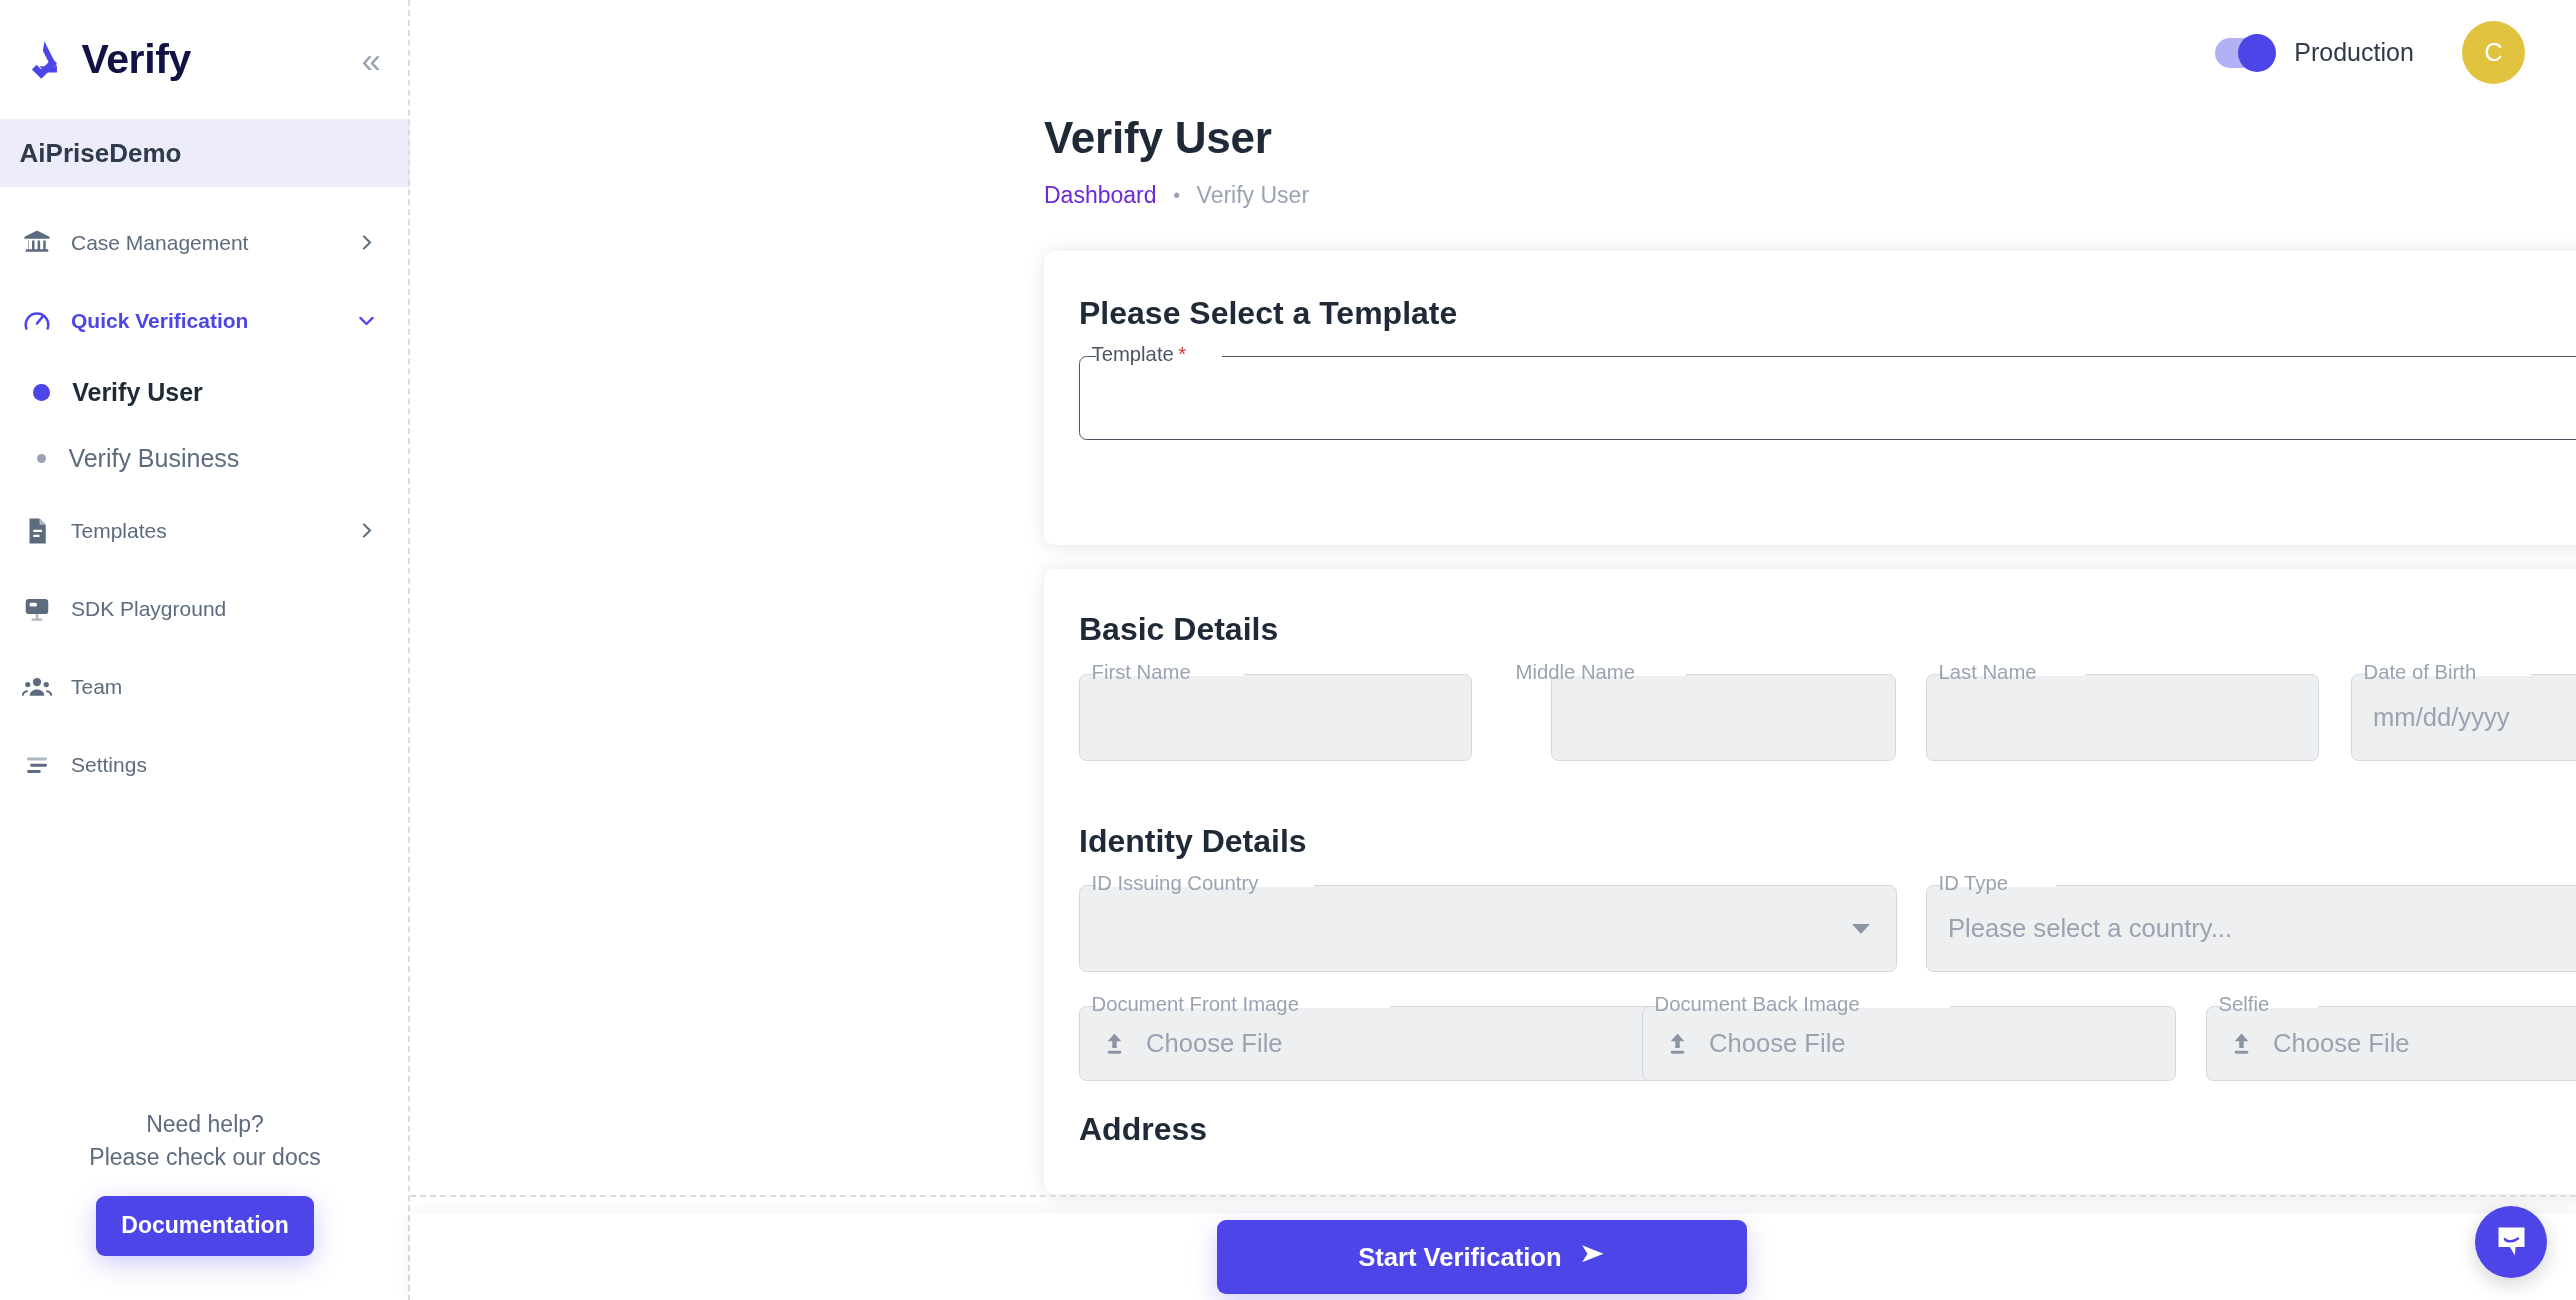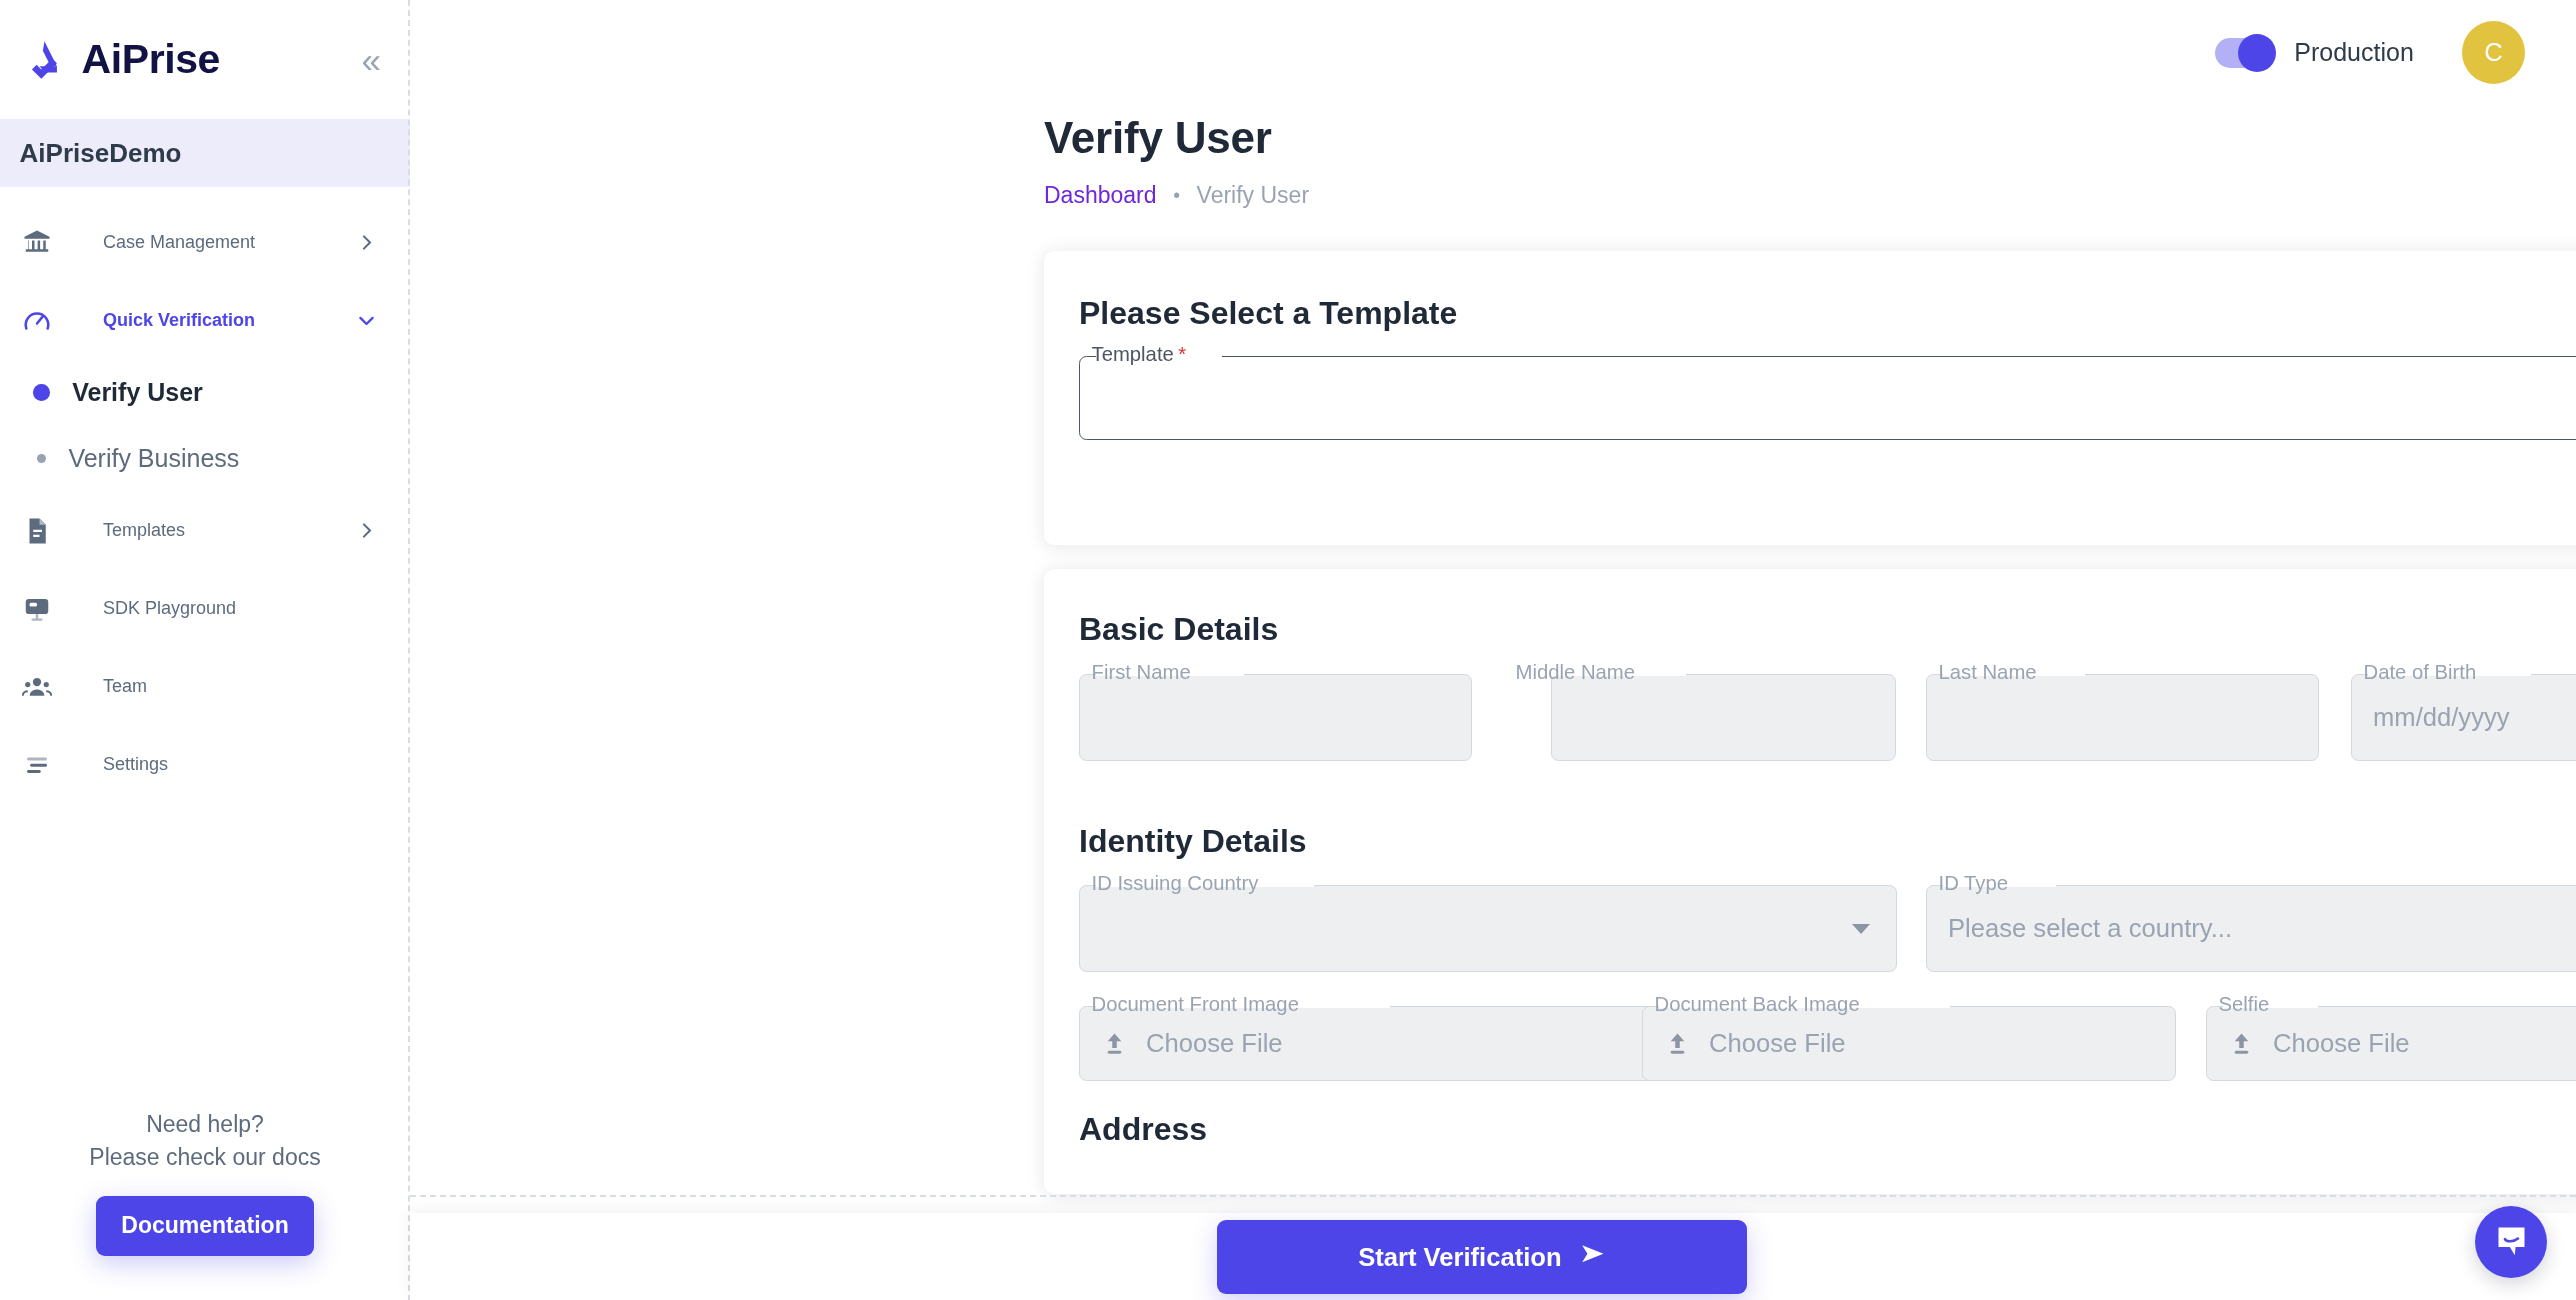--- a/index.html
+++ b/index.html
@@ -43,21 +43,21 @@
   }
   .workspace-name { font-size: 26px; font-weight: 700; color: #2f3a4a; }
 
   .nav { padding-top: 16.6px; }
   .nav-item {
     display: flex; align-items: center;
     height: 78px; padding: 0 33px 0 21px; gap: 18px;
     cursor: pointer;
   }
   .nav-icon { width: 32px; height: 32px; flex: 0 0 32px; display: flex; align-items: center; justify-content: center; }
-  .nav-label { font-size: 18px; color: #5d6b7e; white-space: nowrap; margin-left: 32px; }
+  .nav-label { font-size: 21px; color: #5d6b7e; white-space: nowrap; }
   .nav-item.active .nav-label { color: #4d45e8; font-weight: 700; }
   .nav-chevron { margin-left: auto; width: 21px; height: 21px; display: flex; align-items: center; justify-content: center; }
 
   .sub-item {
     display: flex; align-items: center;
     height: 66px; padding: 0 33px 0 30px; gap: 22.6px; cursor: pointer;
   }
   .dot-lg { width: 16.6px; height: 16.6px; border-radius: 50%; background: #4d45e8; flex: 0 0 16.6px; margin-left: 3px; }
   .dot-sm { width: 9px; height: 9px; border-radius: 50%; background: #98a2b3; flex: 0 0 9px; margin-left: 6.8px; }
   .sub-label { font-size: 25px; color: #5d6b7e; }
@@ -180,21 +180,21 @@
   <aside class="sidebar">
 
     <div class="brand-row">
       <span class="brand-logo">
         <svg viewBox="0 0 64 64" width="50" height="50">
           <path d="M30 8 L46 40 L38 40 L28 20 Z" fill="#4d45e8"></path>
           <path d="M14 44 L20 38 L26 44 L40 30 L46 36 L26 56 Z" fill="#4d45e8"></path>
           <path d="M24 40 L46 40 L46 48 L30 48 Z" fill="#4d45e8"></path>
         </svg>
       </span>
-      <span class="brand-name">AiPrise</span>
+      <span class="brand-name">Verify</span>
       <span class="collapse-btn">«</span>
     </div>
 
     <div class="workspace-row">
       <span class="workspace-name">AiPriseDemo</span>
     </div>
 
     <nav class="nav">
 
       <div class="nav-item">

